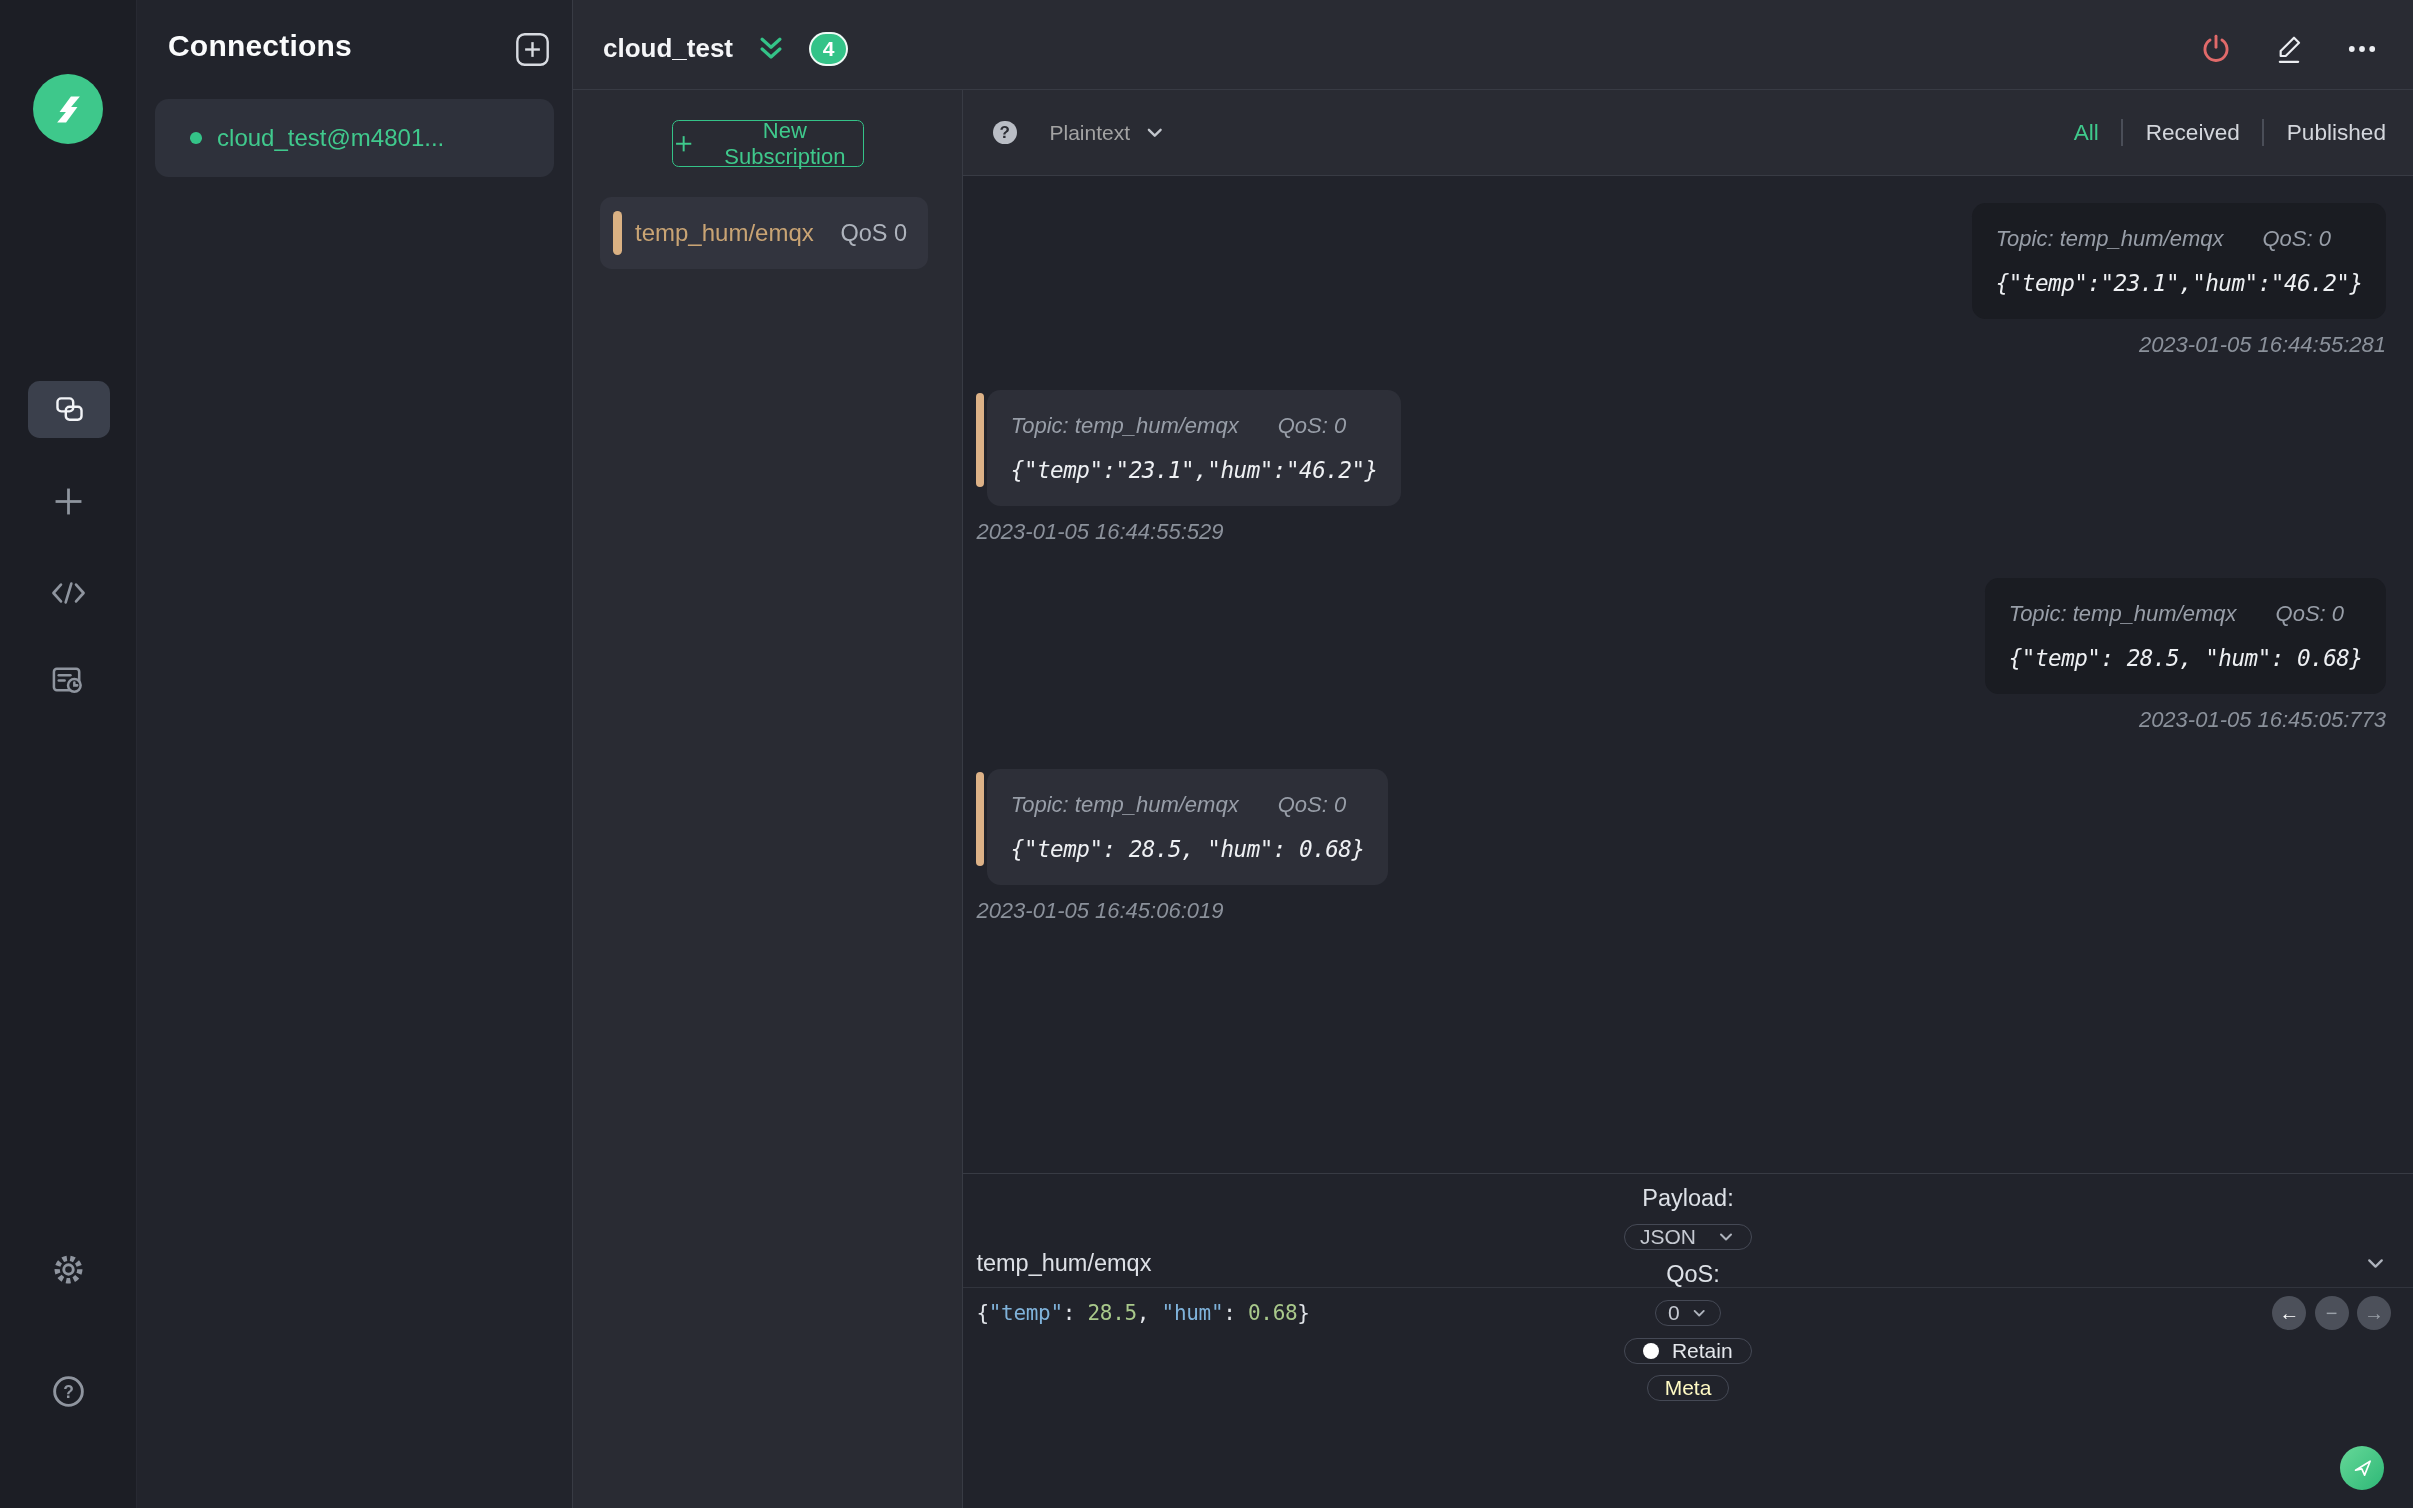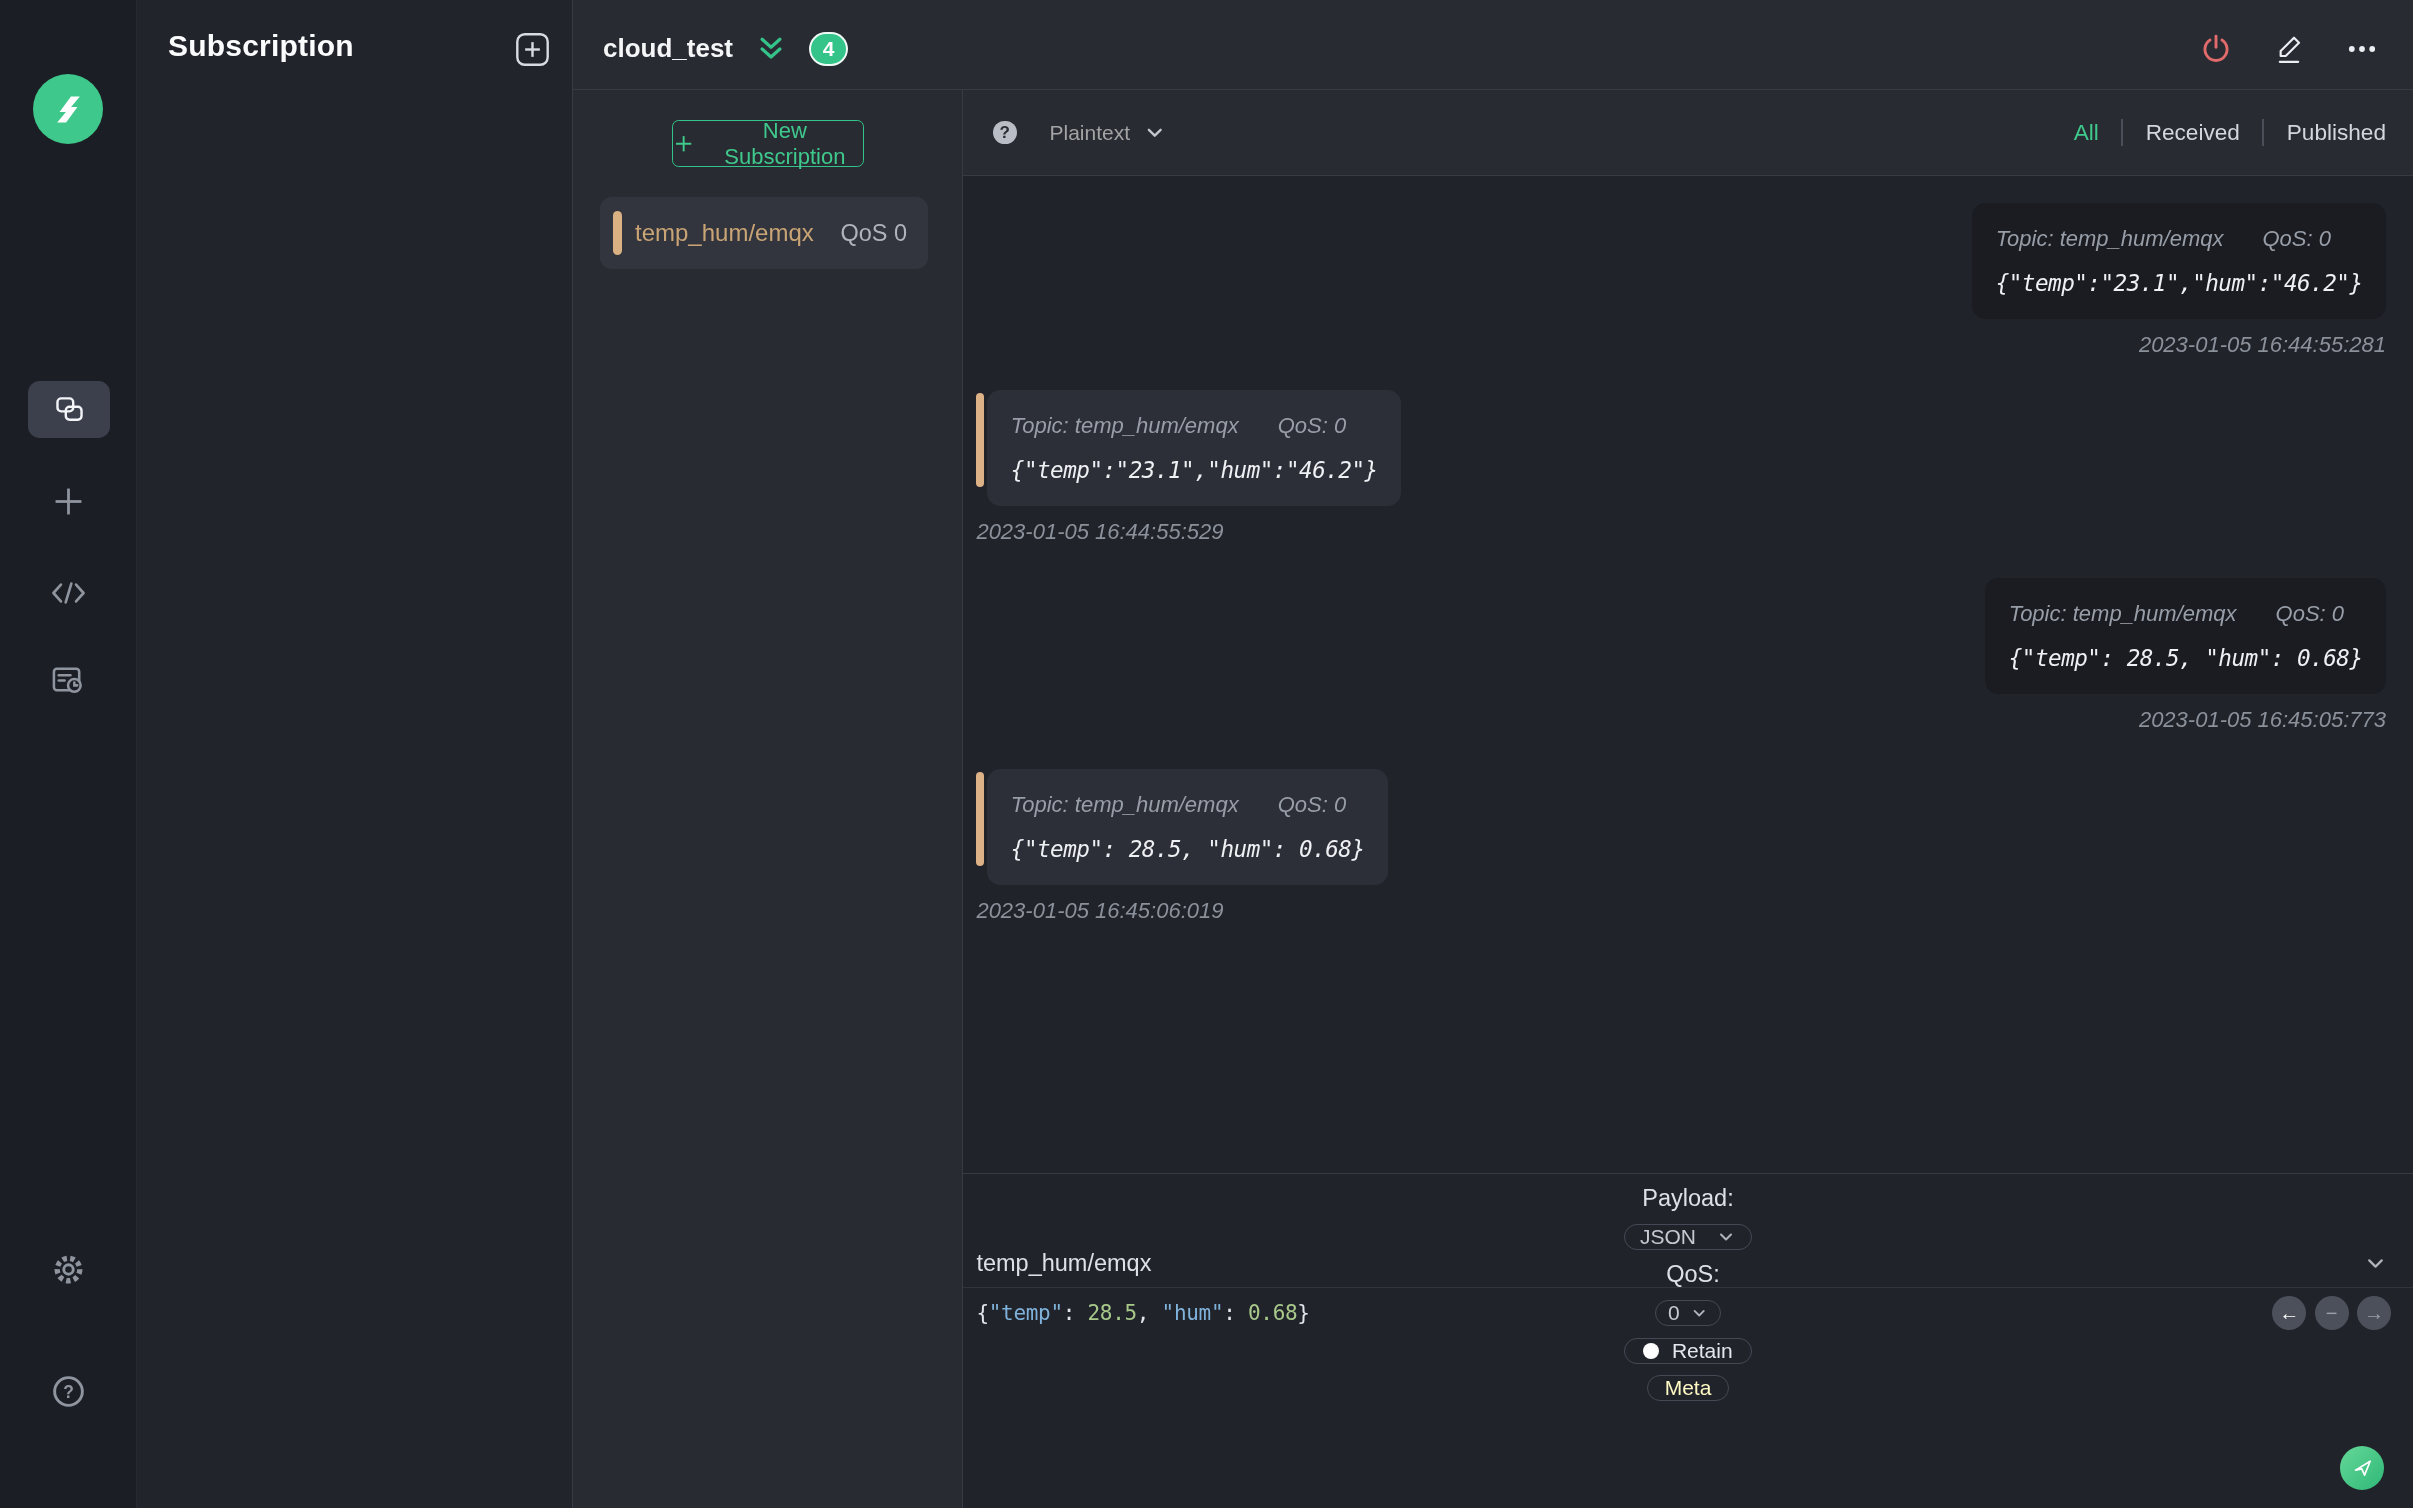--- a/index.html
+++ b/index.html
@@ -204,27 +204,31 @@
       <span>
         <svg width="39" height="39" viewBox="0 0 38 38" fill="none" stroke="#8f959f" stroke-width="2.8">
           <circle cx="19" cy="19" r="13.5"></circle>
           <text x="19" y="25.5" text-anchor="middle" font-size="17" font-weight="bold" fill="#8f959f" stroke="none" font-family="Liberation Sans, sans-serif">?</text>
         </svg>
       </span>
     </div>
   </aside>
 
   <section class="conn-panel">
-    <h1 class="conn-title">Subscription</h1>
+    <h1 class="conn-title">Connections</h1>
     <div class="add-conn icon-btn">
       <svg width="35" height="35" viewBox="0 0 38 38" fill="none" stroke="#d8dbe1" stroke-width="2.6">
         <rect x="2.5" y="2.5" width="33" height="33" rx="8"></rect>
         <line x1="19" y1="11" x2="19" y2="27"></line>
           <line x1="11" y1="19" x2="27" y2="19"></line>
       </svg>
+    </div>
+    <div class="conn-item">
+      <span class="conn-dot"></span>
+      <span class="conn-name">cloud_test@m4801...</span>
     </div>
   </section>
 
   <div class="right">
 
     <header class="conn-header">
       <span class="conn-header-title">cloud_test</span>
       <span class="collapse-all">
         <svg width="32" height="32" viewBox="0 0 36 36" fill="none" stroke="#34c388" stroke-width="3.6" stroke-linecap="round" stroke-linejoin="round">
           <polyline points="8,7 18,16 28,7"></polyline>

